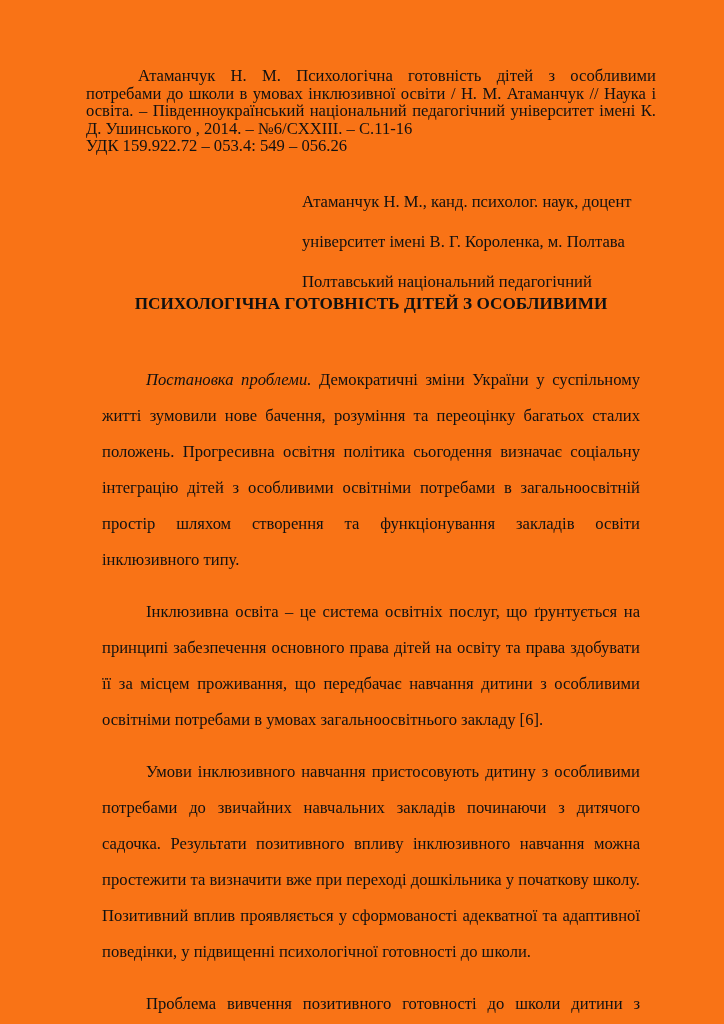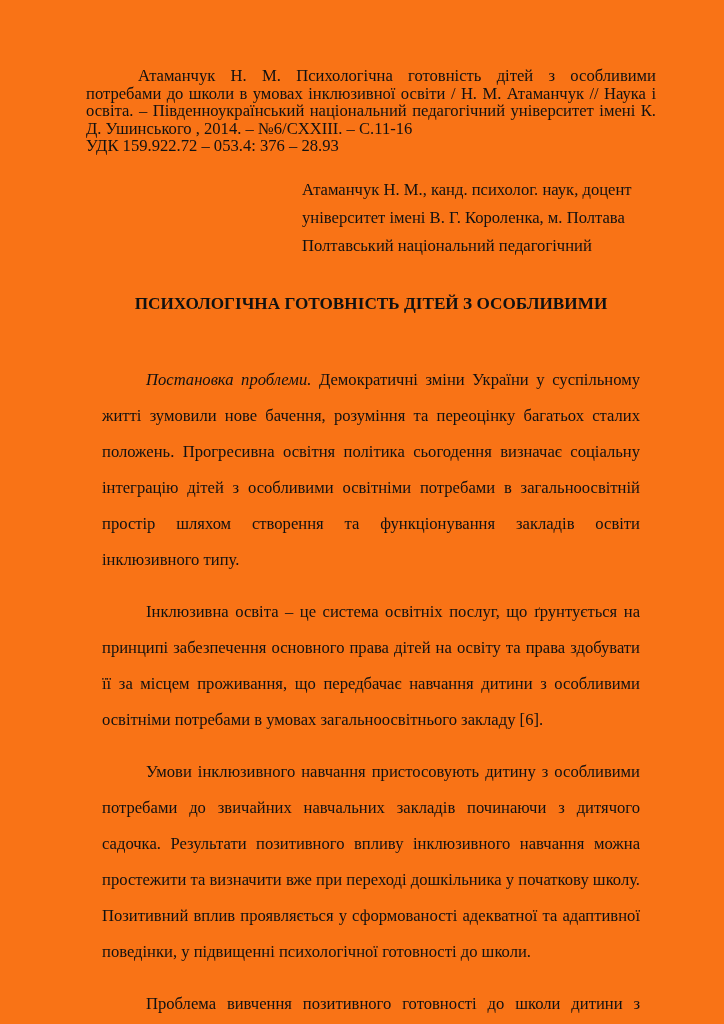--- a/index.html
+++ b/index.html
@@ -5,37 +5,37 @@
   html, body { margin: 0; padding: 0; background: #ffffff; }
   body { width: 724px; height: 1024px; position: relative; overflow: hidden;
          font-family: "Liberation Serif", "DejaVu Serif", serif; color: #111; }
   .page { position: absolute; left: 0; top: 0; width: 724px; height: 1024px; background: #f97316; padding-left: 32px; }
   .citation { position: absolute; left: 86px; top: 67px; width: 570px;
               font-size: 16.6px; line-height: 17.6px; text-align: justify; }
   .citation p { margin: 0; }
   .citation .first { text-indent: 52px; }
   .author-block { position: absolute; left: 302px; top: 176px; width: 360px;
                   font-size: 16.6px; line-height: 28px; }
-  .author-block div { white-space: nowrap; }
+  .author-block div { white-space: nowrap; margin-top: 12px; }
   .title { position: absolute; left: 86px; top: 289px; width: 570px;
            font-size: 17.2px; line-height: 29px; font-weight: bold; text-align: center; }
   .title div { white-space: nowrap; text-align: center; }
   .body { position: absolute; left: 86px; top: 346px; width: 570px;
           font-size: 16.6px; line-height: 36px; text-align: justify; }
   .body p { margin: 16px; text-indent: 44px; }
   .body em { font-style: italic; }
 </style>
 </head>
 <body>
 
 <div class="page">
 
   <div class="citation">
     <p class="first">Атаманчук  Н. М. Психологічна  готовність  дітей  з  особливими потребами до школи в умовах інклюзивної освіти / Н. М. Атаманчук // Наука і освіта. – Південноукраїнський національний педагогічний університет імені К. Д. Ушинського , 2014. – №6/CXXIII. – С.11-16</p>
-    <p>УДК 159.922.72 – 053.4: 376 – 28.93</p>
+    <p>УДК 159.922.72 – 053.4: 549 – 056.26</p>
   </div>
 
   <div class="author-block">
     <div>Атаманчук Н. М., канд. психолог. наук, доцент</div>
     <div>університет імені В. Г. Короленка, м. Полтава</div>
     <div>Полтавський національний педагогічний</div>
   </div>
 
   <div class="title">
     <div>ПСИХОЛОГІЧНА ГОТОВНІСТЬ ДІТЕЙ З ОСОБЛИВИМИ</div>

